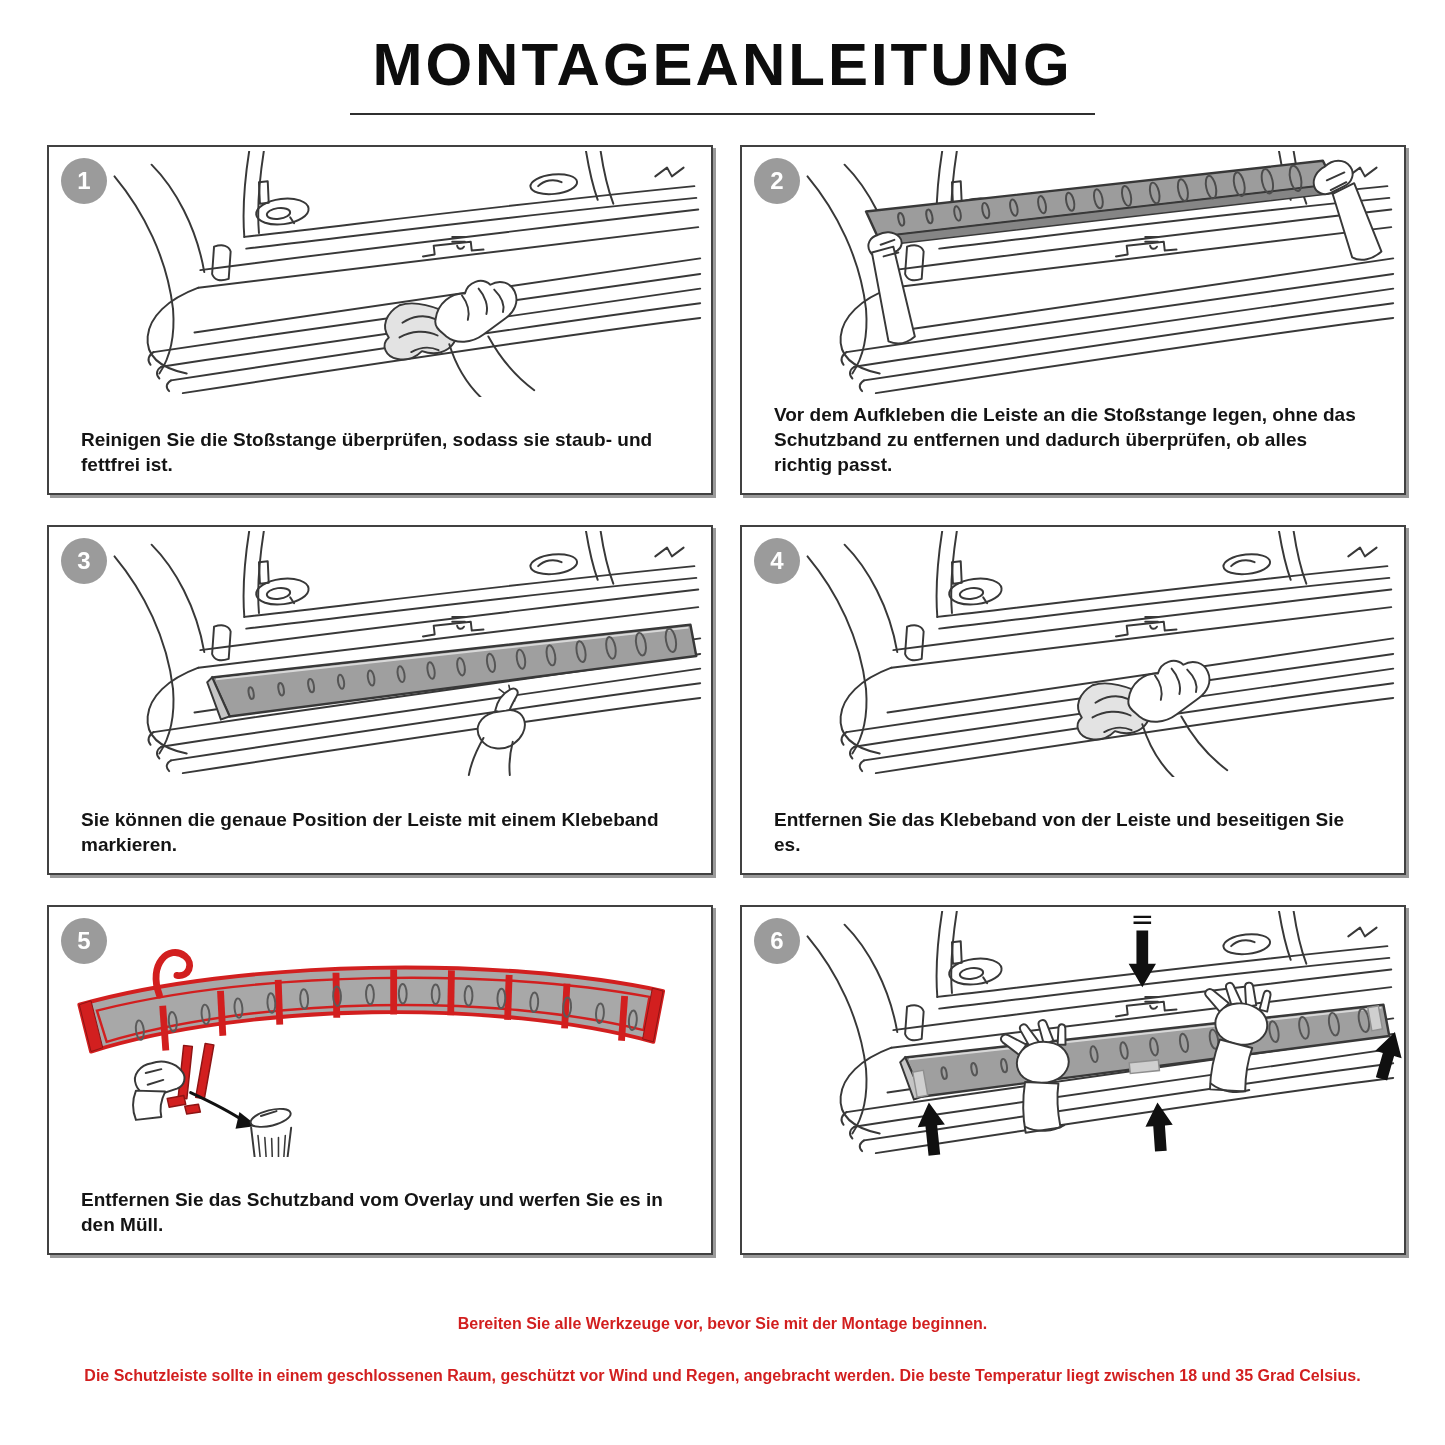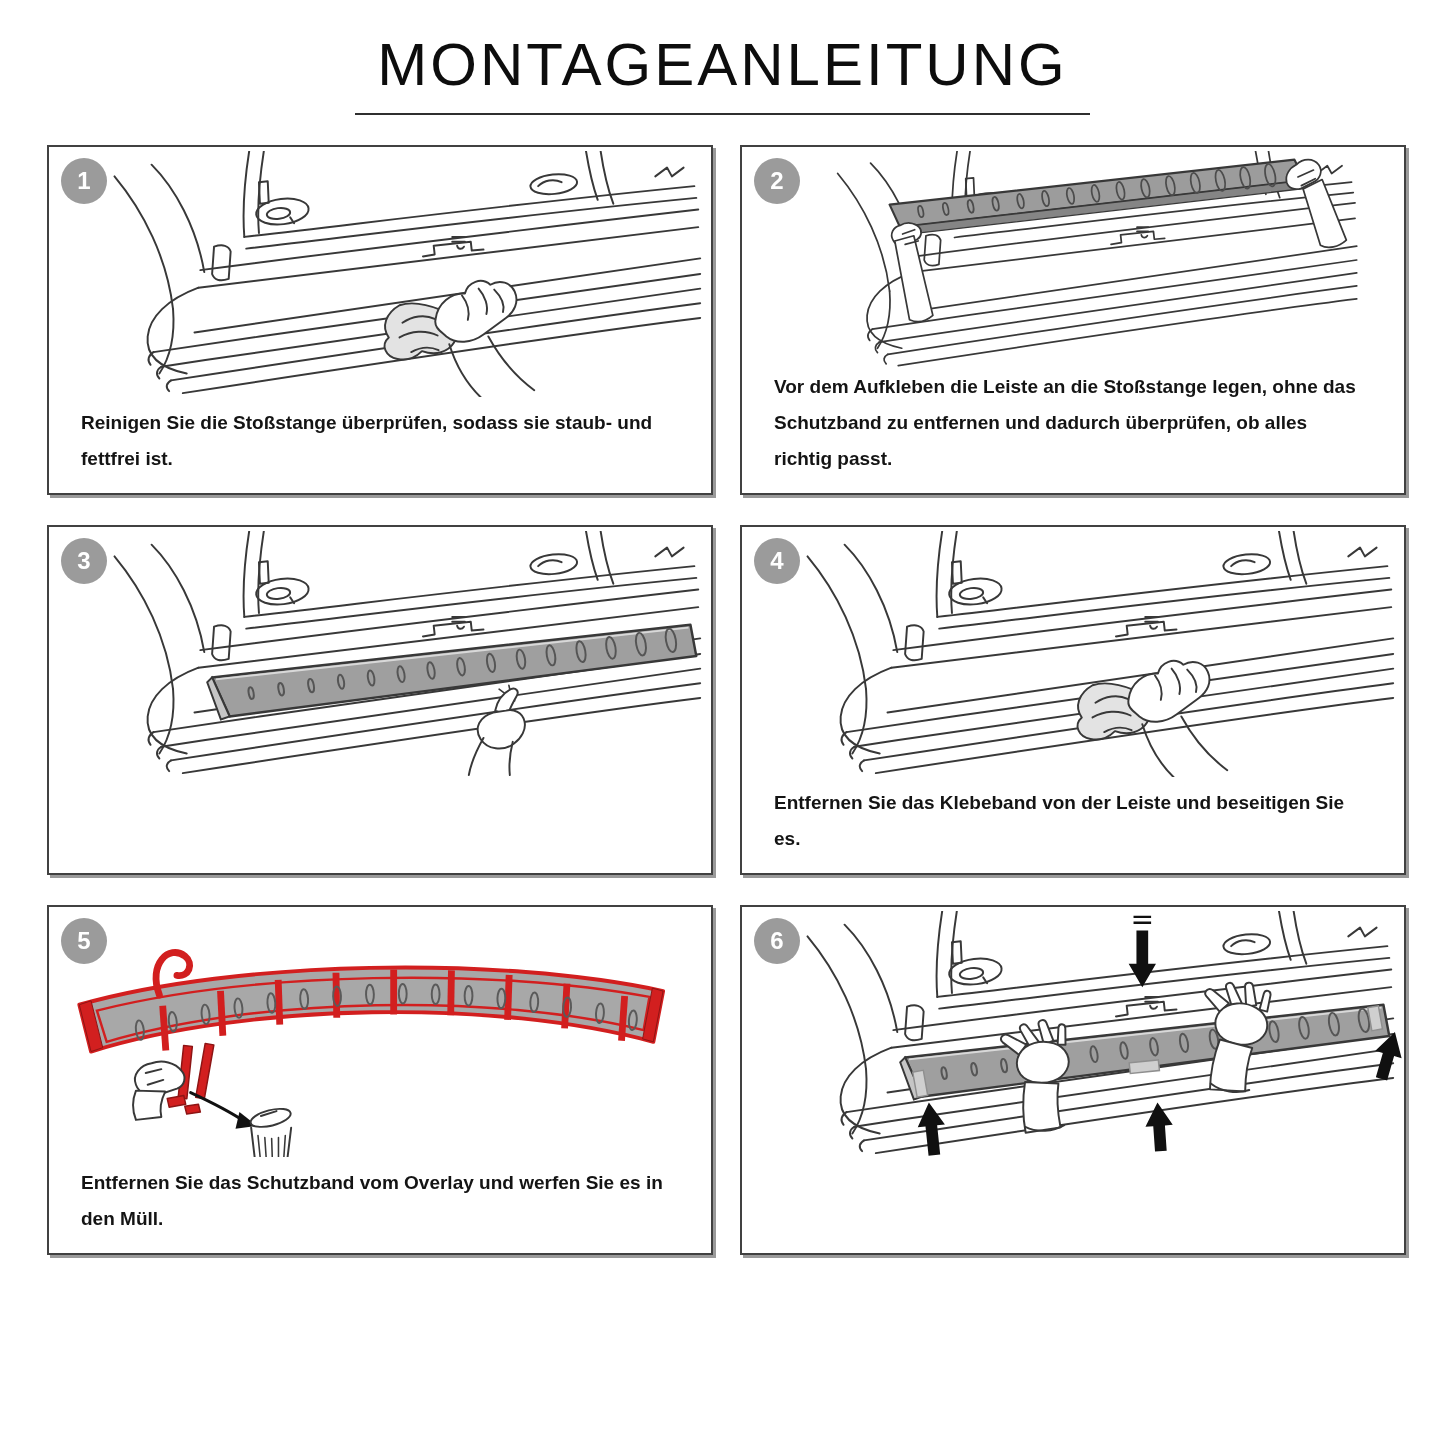--- a/index.html
+++ b/index.html
@@ -2,41 +2,41 @@
 <html style="--accent: #d21f1f; --badge: #9b9b9b;"><head>
 <meta charset="utf-8">
 <style>
   html,body{margin:0;padding:0;background:#ffffff;}
   .page{
     width:1445px;height:1445px;background:#fff;position:relative;overflow:hidden;
     font-family:"Liberation Sans", sans-serif;color:#151515;
   }
   .title-wrap{text-align:center;margin-top:30px;}
   .title{
-    display:inline-block;font-size:60px;font-weight:normal;letter-spacing:3px;
+    display:inline-block;font-size:60px;font-weight:bold;letter-spacing:3px;
     color:#0d0d0d;padding:0 22px 14px 22px;border-bottom:2px solid #2f2f2f;margin:0;
   }
   .grid{
     display:grid;grid-template-columns:666px 666px;grid-auto-rows:350px;
     column-gap:27px;row-gap:30px;margin:30px 40px 0 47px;
   }
   .panel{
     position:relative;background:#fff;border:2px solid #414141;
     box-shadow:3px 3px 0 #9a9a9a;display:flex;flex-direction:column;box-sizing:border-box;
   }
   .badge{
     position:absolute;left:12px;top:11px;width:46px;height:46px;border-radius:50%;
     background:var(--badge,#9b9b9b);color:#fff;font-size:24px;font-weight:bold;
     display:flex;align-items:center;justify-content:center;z-index:3;
   }
   .art{height:246px;margin-top:4px;overflow:hidden;}
   .art svg{display:block;width:100%;height:100%;}
   .caption{
     margin:auto 30px 16px 32px;max-width:582px;
-    font-size:19px;font-weight:bold;line-height:36px;color:#141414;
+    font-size:19px;font-weight:bold;line-height:25px;color:#141414;
   }
   .footer{margin-top:56px;}
   .note{
     text-align:center;color:var(--accent,#d21f1f);font-weight:bold;
     font-size:16px;line-height:25px;margin:0 auto;
   }
   .note-1{max-width:900px;}
   .note-2{max-width:1350px;margin-top:27px;}
 </style>
 </head>
@@ -223,20 +223,21 @@
               <ellipse cx="628.0" cy="112.0" rx="5.0" ry="12.1" transform="rotate(-10 628.0 112.0)" fill="none" stroke="#555555" stroke-width="2"></ellipse>
   </g>
             <g stroke="#383838" stroke-width="2" stroke-linecap="round" stroke-linejoin="round">
     <path d="M452,162 l16,12 M452,174 l16,-12 M462,158 l4,18" stroke-width="1.6"></path>
     <path fill="#fff" d="M448,184 c2,-10 8,-18 16,-22 c5,-2 9,2 6,7 c-4,7 -8,14 -9,20 z"></path>
     <path fill="#fff" d="M446,186 c-14,4 -20,16 -13,27 c7,11 23,13 34,5 c8,-6 13,-15 11,-23 c-2,-9 -11,-13 -19,-11 z"></path>
     <path fill="none" d="M436,212 c-8,14 -13,27 -15,38 M466,216 c-3,12 -4,24 -3,34"></path>
   </g>
           </svg>
         </div>
+      <p class="caption">Sie können die genaue Position der Leiste mit einem Klebeband markieren.</p>
     </section>
 
     <section class="panel">
       <div class="badge">4</div>
       <div class="art">
           <svg viewBox="0 0 660 252" preserveAspectRatio="xMidYMin meet">
             <g stroke="#383838" fill="none" stroke-width="2" stroke-linecap="round" stroke-linejoin="round">
     <path d="M96,14 C120,38 142,78 150,124"></path>
     <path d="M58,26 C88,62 112,110 118,162"></path>
     <path d="M118,162 C120,188 116,210 104,228"></path>
@@ -419,14 +420,18 @@
     <path d="M-6,0 L-6,-34 L-14,-34 L0,-58 L14,-34 L6,-34 L6,0 Z" transform="translate(401 20) rotate(180)" fill="#101010"></path>
     <path d="M-6,0 L-6,-30 L-14,-30 L0,-54 L14,-30 L6,-30 L6,0 Z" transform="translate(188 250) rotate(-6)" fill="#101010"></path>
     <path d="M-6,0 L-6,-26 L-14,-26 L0,-50 L14,-26 L6,-26 L6,0 Z" transform="translate(420 246) rotate(-4)" fill="#101010"></path>
     <path d="M-6,0 L-6,-26 L-14,-26 L0,-50 L14,-26 L6,-26 L6,0 Z" transform="translate(646 172) rotate(16)" fill="#101010"></path>
           </svg>
         </div>
     </section>
 
   </div>
 
+  <div class="footer">
+    <p class="note note-1">Bereiten Sie alle Werkzeuge vor, bevor Sie mit der Montage beginnen.</p>
+    <p class="note note-2">Die Schutzleiste sollte in einem geschlossenen Raum, geschützt vor Wind und Regen, angebracht werden. Die beste Temperatur liegt zwischen 18 und 35 Grad Celsius.</p>
+  </div>
 
 </div>
 
 </body></html>

